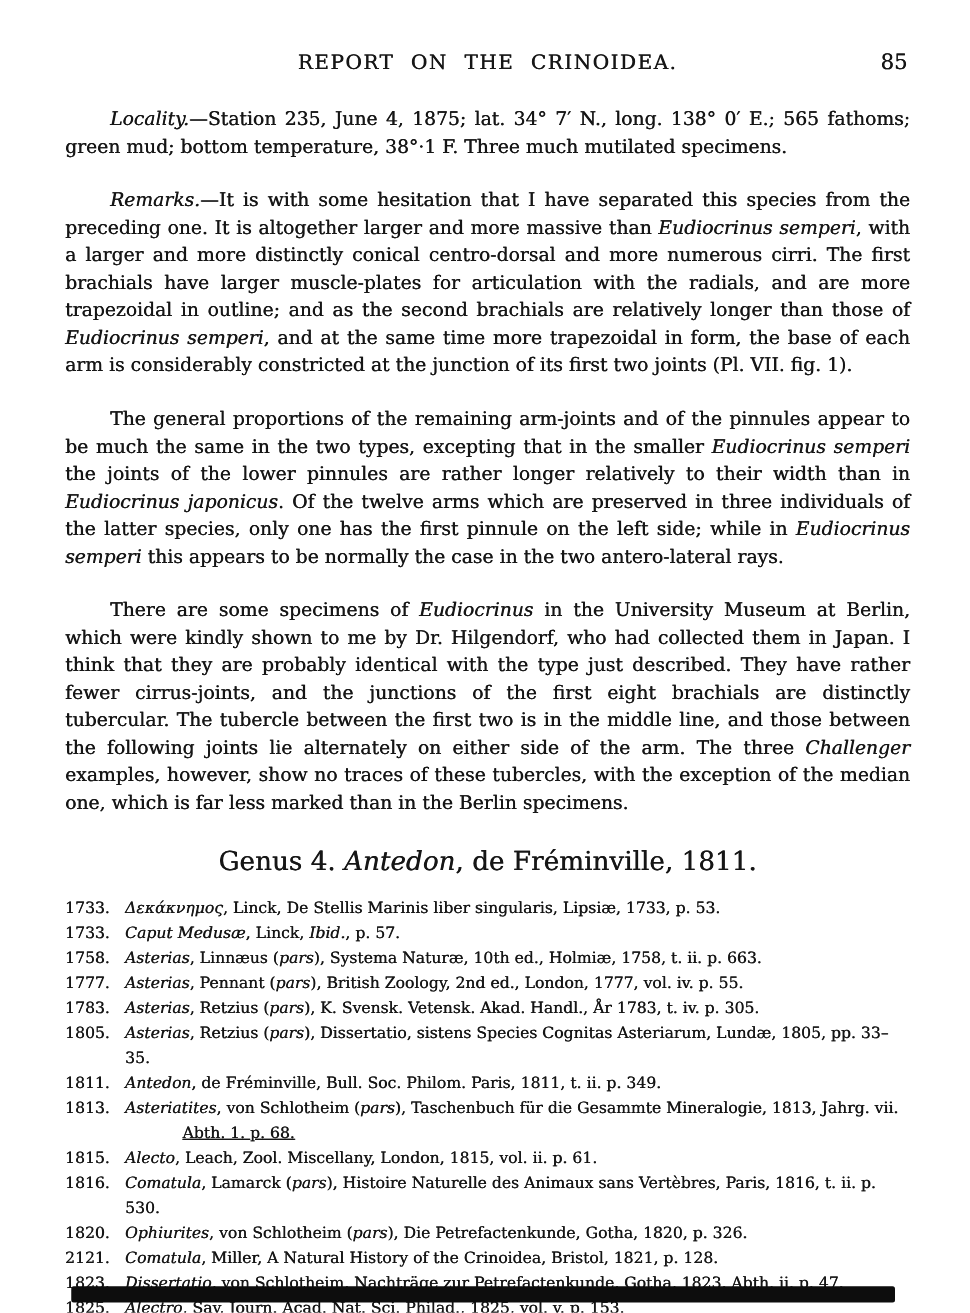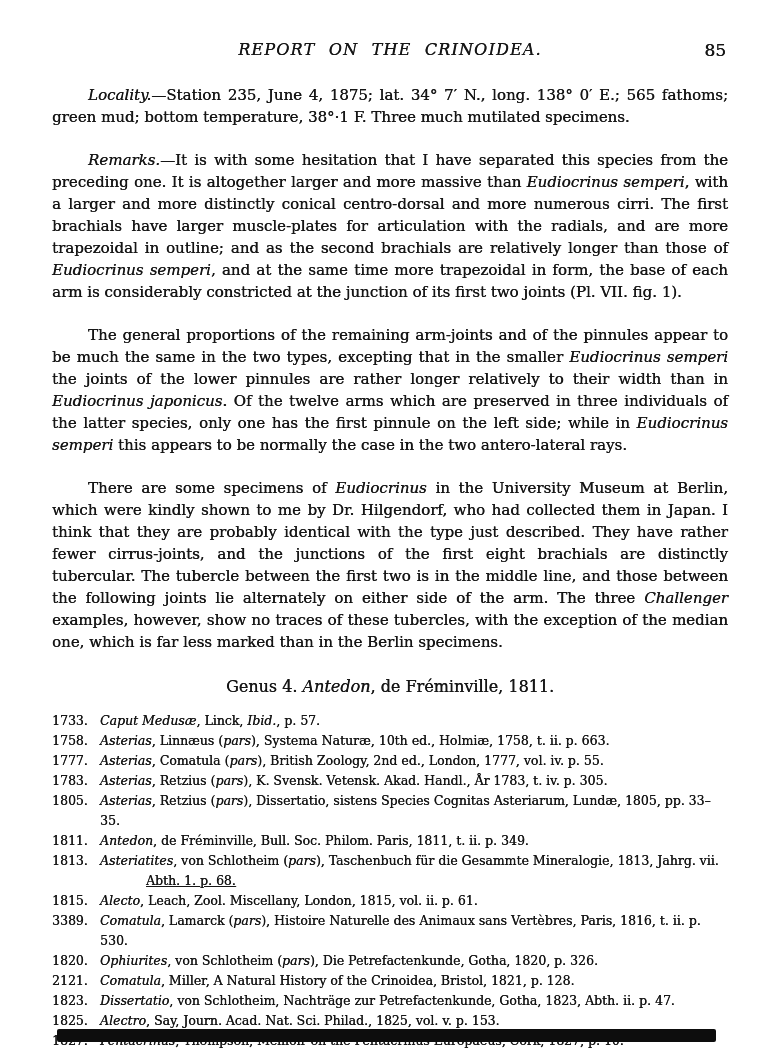--- a/index.html
+++ b/index.html
@@ -13,21 +13,20 @@
   }
   .page { padding: 40px 48px 0 52px; }
   p { margin: 0; }
 
   .header { position: relative; text-align: center; height: 24px; }
   .header .title {
     font-size: 16px;
     letter-spacing: 1.2px;
     word-spacing: 7px;
     text-shadow: 0.3px 0 currentColor;
-    font-style: italic;
   }
   .header .pagenum {
     position: absolute; right: 2px; top: 0;
     font-size: 17px;
     text-shadow: 0.3px 0 currentColor;
     text-align: center;
   }
 
   .bodypara {
     font-size: 15px;
@@ -37,21 +36,21 @@
     text-shadow: 0.3px 0 currentColor;
     margin-top: 21px;
   }
   .locality { margin-top: 20px; }
   .remarks-block { margin-top: 19px; }
 
   .genus-heading {
     text-align: center;
     margin-top: 24px;
     margin-bottom: 15px;
-    font-size: 16px;
+    font-size: 21px;
     text-shadow: 0.3px 0 currentColor;
   }
 
   .synonymy {
     font-size: 12.5px;
     line-height: 20px;
     text-shadow: 0.25px 0 currentColor;
   }
   .entry { padding-left: 48px; text-indent: -48px; }
   .entry-year { display: inline-block; width: 48px; text-indent: 0; }
@@ -79,38 +78,39 @@
 
   <div class="remarks-block">
     <p class="bodypara"><i>Remarks.</i><span>—It is with some hesitation that I have separated this species from the preceding one.  It is altogether larger and more massive than </span><i>Eudiocrinus semperi</i><span>, with a larger and more distinctly conical centro-dorsal and more numerous cirri.  The first brachials have larger muscle-plates for articulation with the radials, and are more trapezoidal in outline; and as the second brachials are relatively longer than those of </span><i>Eudiocrinus semperi</i><span>, and at the same time more trapezoidal in form, the base of each arm is considerably constricted at the junction of its first two joints (Pl. VII. fig. 1).</span></p>
     <p class="bodypara"><span>The general proportions of the remaining arm-joints and of the pinnules appear to be much the same in the two types, excepting that in the smaller </span><i>Eudiocrinus semperi</i><span> the joints of the lower pinnules are rather longer relatively to their width than in </span><i>Eudiocrinus japonicus</i><span>.  Of the twelve arms which are preserved in three individuals of the latter species, only one has the first pinnule on the left side; while in </span><i>Eudiocrinus semperi</i><span> this appears to be normally the case in the two antero-lateral rays.</span></p>
     <p class="bodypara"><span>There are some specimens of </span><i>Eudiocrinus</i><span> in the University Museum at Berlin, which were kindly shown to me by Dr. Hilgendorf, who had collected them in Japan.  I think that they are probably identical with the type just described.  They have rather fewer cirrus-joints, and the junctions of the first eight brachials are distinctly tubercular.  The tubercle between the first two is in the middle line, and those between the following joints lie alternately on either side of the arm.  The three </span><i>Challenger</i><span> examples, however, show no traces of these tubercles, with the exception of the median one, which is far less marked than in the Berlin specimens.</span></p>
   </div>
 
   <div class="genus-heading"><span>Genus 4.  </span><i>Antedon</i><span>, de Fréminville, 1811.</span></div>
 
   <div class="synonymy">
+  <div class="entry"><span class="entry-year">1733.</span><span class="entry-text"><i>Δεκάκνημος</i><span>, Linck, De Stellis Marinis liber singularis, Lipsiæ, 1733, p. 53.</span></span></div>
 
   <div class="entry"><span class="entry-year">1733.</span><span class="entry-text"><i>Caput Medusæ</i><span>, Linck, </span><i>Ibid.</i><span>, p. 57.</span></span></div>
 
   <div class="entry"><span class="entry-year">1758.</span><span class="entry-text"><i>Asterias</i><span>, Linnæus (</span><i>pars</i><span>), Systema Naturæ, 10th ed., Holmiæ, 1758, t. ii. p. 663.</span></span></div>
 
-  <div class="entry"><span class="entry-year">1777.</span><span class="entry-text"><i>Asterias</i><span>, Comatula (</span><i>pars</i><span>), British Zoology, 2nd ed., London, 1777, vol. iv. p. 55.</span></span></div>
+  <div class="entry"><span class="entry-year">1777.</span><span class="entry-text"><i>Asterias</i><span>, Pennant (</span><i>pars</i><span>), British Zoology, 2nd ed., London, 1777, vol. iv. p. 55.</span></span></div>
 
   <div class="entry"><span class="entry-year">1783.</span><span class="entry-text"><i>Asterias</i><span>, Retzius (</span><i>pars</i><span>), K. Svensk. Vetensk. Akad. Handl., År 1783, t. iv. p. 305.</span></span></div>
 
   <div class="entry"><span class="entry-year">1805.</span><span class="entry-text"><i>Asterias</i><span>, Retzius (</span><i>pars</i><span>), Dissertatio, sistens Species Cognitas Asteriarum, Lundæ, 1805, pp. 33–35.</span></span></div>
 
   <div class="entry"><span class="entry-year">1811.</span><span class="entry-text"><i>Antedon</i><span>, de Fréminville, Bull. Soc. Philom. Paris, 1811, t. ii. p. 349.</span></span></div>
 
   <div class="entry"><span class="entry-year">1813.</span><span class="entry-text"><i>Asteriatites</i><span>, von Schlotheim (</span><i>pars</i><span>), Taschenbuch für die Gesammte Mineralogie, 1813, Jahrg. vii.</span></span><div class="entry-line2">Abth. 1. p. 68.</div></div>
 
   <div class="entry"><span class="entry-year">1815.</span><span class="entry-text"><i>Alecto</i><span>, Leach, Zool. Miscellany, London, 1815, vol. ii. p. 61.</span></span></div>
 
-  <div class="entry"><span class="entry-year">3389.</span><span class="entry-text"><i>Comatula</i><span>, Lamarck (</span><i>pars</i><span>), Histoire Naturelle des Animaux sans Vertèbres, Paris, 1816, t. ii. p. 530.</span></span></div>
+  <div class="entry"><span class="entry-year">1816.</span><span class="entry-text"><i>Comatula</i><span>, Lamarck (</span><i>pars</i><span>), Histoire Naturelle des Animaux sans Vertèbres, Paris, 1816, t. ii. p. 530.</span></span></div>
 
   <div class="entry"><span class="entry-year">1820.</span><span class="entry-text"><i>Ophiurites</i><span>, von Schlotheim (</span><i>pars</i><span>), Die Petrefactenkunde, Gotha, 1820, p. 326.</span></span></div>
 
   <div class="entry"><span class="entry-year">2121.</span><span class="entry-text"><i>Comatula</i><span>, Miller, A Natural History of the Crinoidea, Bristol, 1821, p. 128.</span></span></div>
 
   <div class="entry"><span class="entry-year">1823.</span><span class="entry-text"><i>Dissertatio</i><span>, von Schlotheim, Nachträge zur Petrefactenkunde, Gotha, 1823, Abth. ii. p. 47.</span></span></div>
 
   <div class="entry"><span class="entry-year">1825.</span><span class="entry-text"><i>Alectro</i><span>, Say, Journ. Acad. Nat. Sci. Philad., 1825, vol. v. p. 153.</span></span></div>
 
   <div class="entry"><span class="entry-year">1827.</span><span class="entry-text"><i>Pentacrinus</i><span>, Thompson, Memoir on the Pentacrinus Europaeus, Cork, 1827, p. 10.</span></span></div>

